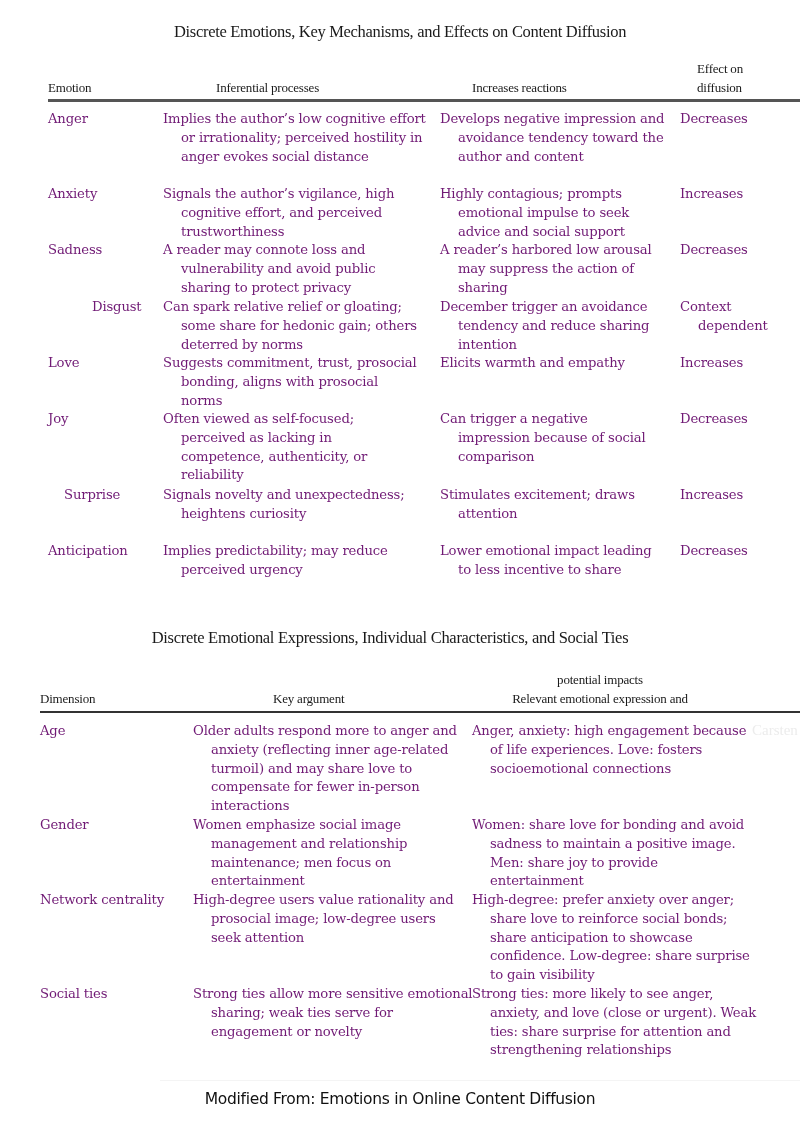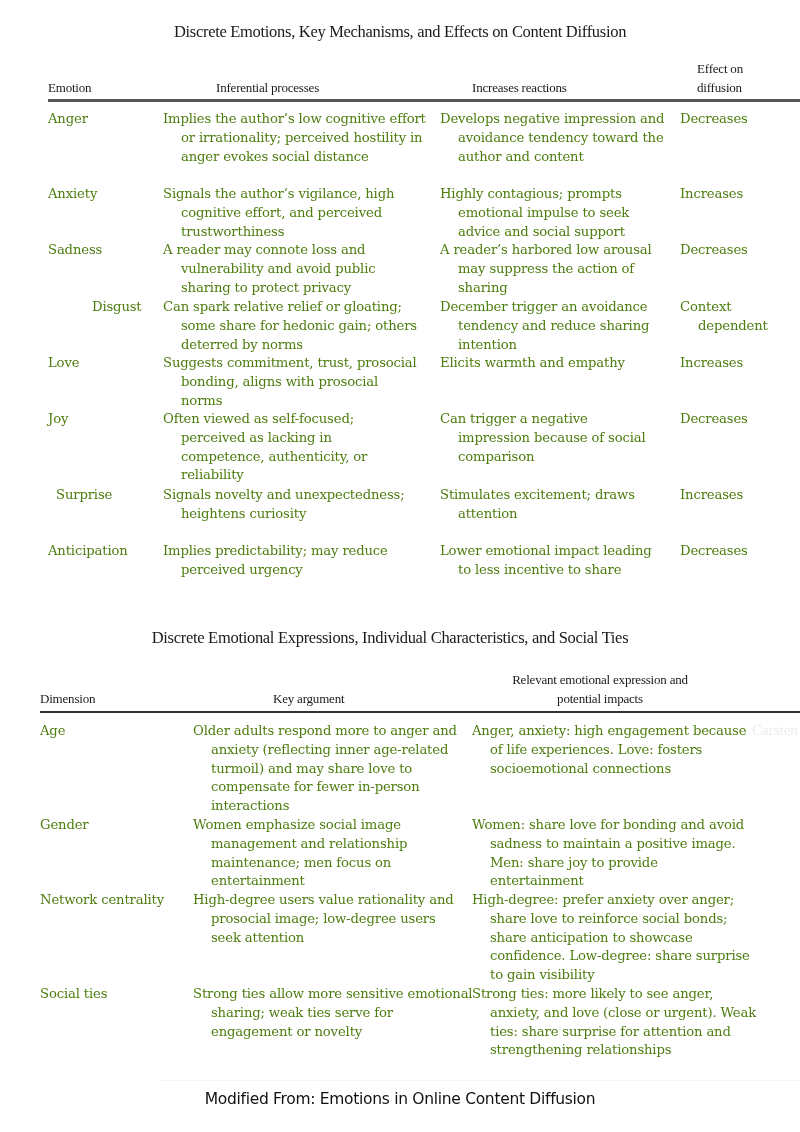--- a/index.html
+++ b/index.html
@@ -9,21 +9,21 @@
     color: #1e1e1e;
   }
   .t-title {
     position: absolute; left: 0; width: 800px; text-align: center;
     font-family: "Liberation Serif", serif; font-size: 16.5px; letter-spacing: -0.3px; color: #1a1a1a;
   }
   .hdr { position: absolute; font-family: "Liberation Serif", serif; font-size: 13px; letter-spacing: -0.2px; color: #1a1a1a; line-height: 19px; }
   .rule { position: absolute; height: 3px; background: #555; }
   .cell {
     position: absolute; font-family: "DejaVu Serif", serif; font-size: 13.2px;
-    line-height: 18.8px; color: #4d7c0f; letter-spacing: -0.15px;
+    line-height: 18.8px; color: #701a75; letter-spacing: -0.15px;
   }
   .hang { padding-left: 18px; text-indent: -18px; }
   .footer {
     position: absolute; left: 0; width: 800px; top: 1090px; text-align: center;
     font-family: "DejaVu Sans", sans-serif; font-size: 15.5px; color: #111; letter-spacing: -0.3px;
   }
   .ghost {
     position: absolute; left: 752px; top: 722px; font-family: "Liberation Serif", serif;
     font-size: 15px; color: #ececec;
   }
@@ -73,39 +73,39 @@
   <div class="cell hang" style="left:440px; top:354px; width:225px;">Elicits warmth and empathy</div>
   <div class="cell" style="left:680px; top:354px;">Increases</div>
 </div>
 <div>
   <div class="cell" style="left:48px; top:410px;">Joy</div>
   <div class="cell hang" style="left:163px; top:410px; width:230px;">Often viewed as self-focused; perceived as lacking in competence, authenticity, or reliability</div>
   <div class="cell hang" style="left:440px; top:410px; width:200px;">Can trigger a negative impression because of social comparison</div>
   <div class="cell" style="left:680px; top:410px;">Decreases</div>
 </div>
 <div>
-  <div class="cell" style="left:56px; top:486px;">Surprise</div>
+  <div class="cell" style="left:64px; top:486px;">Surprise</div>
   <div class="cell hang" style="left:163px; top:486px; width:225px;">Signals novelty and unexpectedness; heightens curiosity</div>
   <div class="cell hang" style="left:440px; top:486px; width:215px;">Stimulates excitement; draws attention</div>
   <div class="cell" style="left:680px; top:486px;">Increases</div>
 </div>
 <div style="position:absolute; left:0; top:0; width:800px; height:593px; overflow:hidden;">
   <div class="cell" style="left:48px; top:542px;">Anticipation</div>
   <div class="cell hang" style="left:163px; top:542px; width:250px;">Implies predictability; may reduce perceived urgency</div>
   <div class="cell hang" style="left:440px; top:542px; width:205px;">Lower emotional impact leading to less incentive to share</div>
   <div class="cell" style="left:680px; top:542px;">Decreases</div>
 </div>
 
 <div class="t-title" style="top:628px; left:-10px;">Discrete Emotional Expressions, Individual Characteristics, and Social Ties</div>
 
 <div class="hdr" style="left:40px; top:689px;">Dimension</div>
 <div class="hdr" style="left:273px; top:689px;">Key argument</div>
 <div class="hdr" style="left:470px; top:670px; width:260px; text-align:center;">
+  <div>potential impacts</div>
   <div>Relevant emotional expression and</div>
-  <div>potential impacts</div>
 </div>
 <div class="rule" style="left:40px; top:711px; width:760px; height:2px; background:#333;"></div>
 
 <div class="ghost">Carsten</div>
 
 <div>
   <div class="cell" style="left:40px; top:722px;">Age</div>
   <div class="cell hang" style="left:193px; top:722px; width:255px;">Older adults respond more to anger and anxiety (reflecting inner age-related turmoil) and may share love to compensate for fewer in-person interactions</div>
   <div class="cell hang" style="left:472px; top:722px; width:260px;">Anger, anxiety: high engagement because of life experiences. Love: fosters socioemotional connections</div>
 </div>

